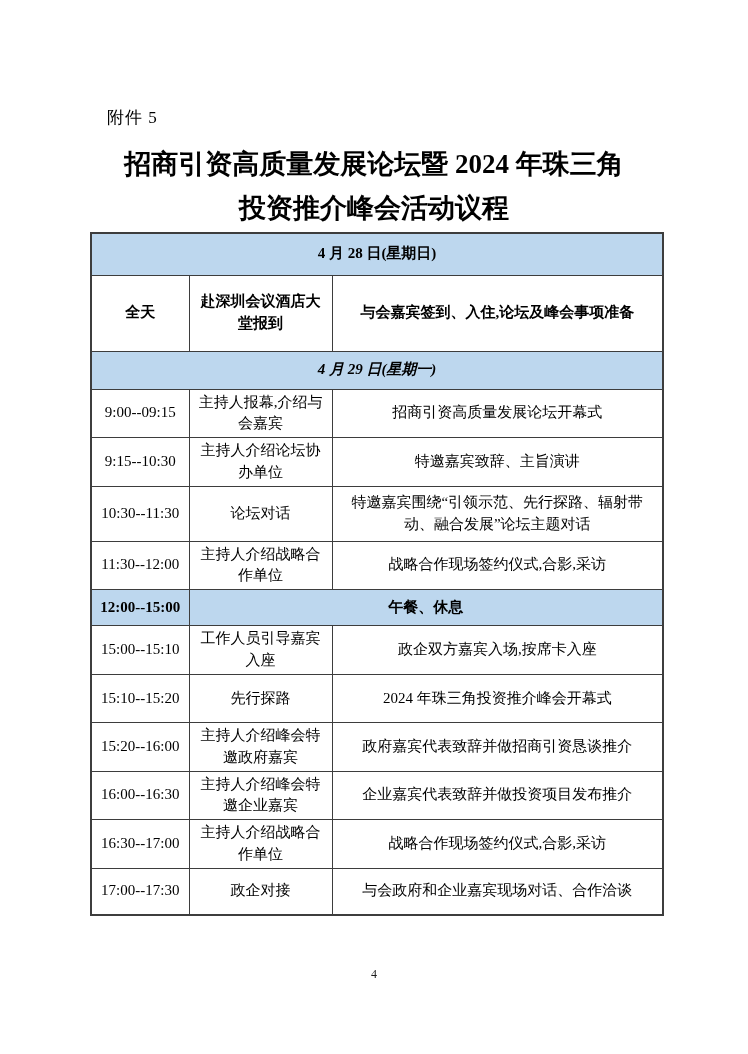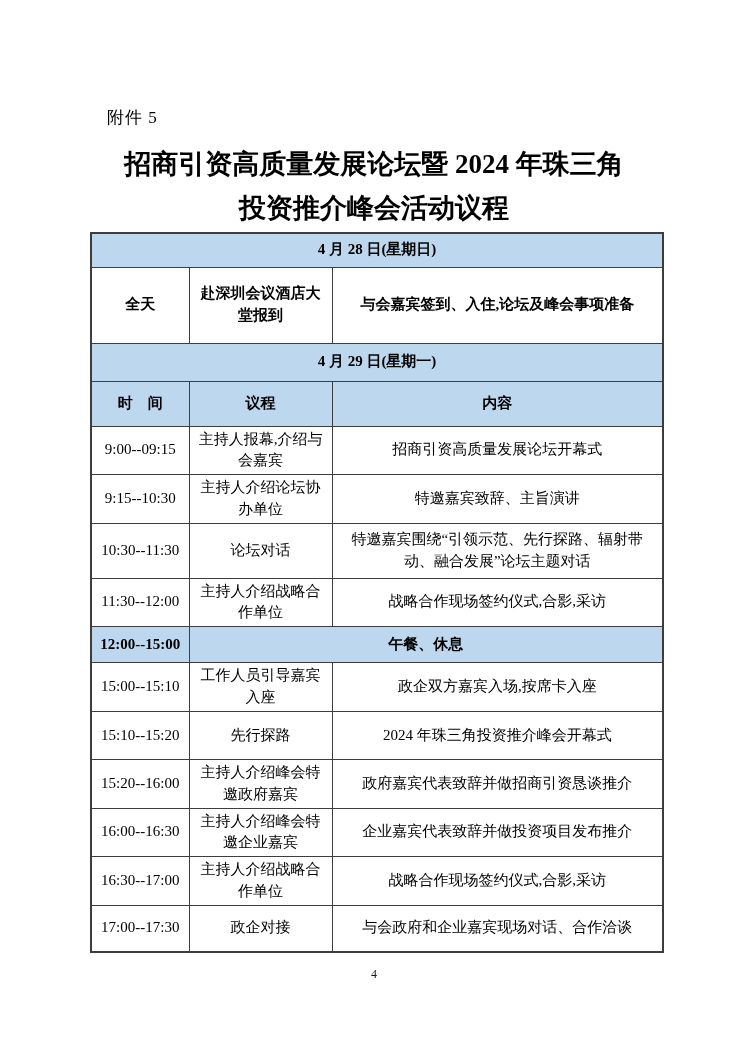--- a/index.html
+++ b/index.html
@@ -75,35 +75,30 @@
   <div>投资推介峰会活动议程</div>
 </div>
 
 <table class="agenda">
   <colgroup>
     <col class="col-time">
       <col class="col-agenda">
       <col class="col-content">
   </colgroup>
   <tbody>
-    <tr style="height:34px;border-radius:13px;">
+    <tr style="height:42px;border-radius:13px;">
       <td colspan="3" class="blue bold">4 月 28 日(星期日)</td>
     </tr>
     <tr style="height:76px;">
       <td class="bold">全天</td>
       <td class="bold">赴深圳会议酒店大堂报到</td>
       <td class="bold">与会嘉宾签到、入住,论坛及峰会事项准备</td>
     </tr>
-    <tr style="height:38px;">
+    <tr style="height:38px;font-style:italic;">
       <td colspan="3" class="blue bold">4 月 29 日(星期一)</td>
-    </tr>
-    <tr style="height:45px;">
-      <td class="blue bold">时　间</td>
-      <td class="blue bold">议程</td>
-      <td class="blue bold">内容</td>
     </tr>
     <tr style="height:46px;">
       <td>9:00--09:15</td>
       <td>主持人报幕,介绍与会嘉宾</td>
       <td>招商引资高质量发展论坛开幕式</td>
     </tr>
     <tr style="height:45px;">
       <td>9:15--10:30</td>
       <td>主持人介绍论坛协办单位</td>
       <td>特邀嘉宾致辞、主旨演讲</td>

